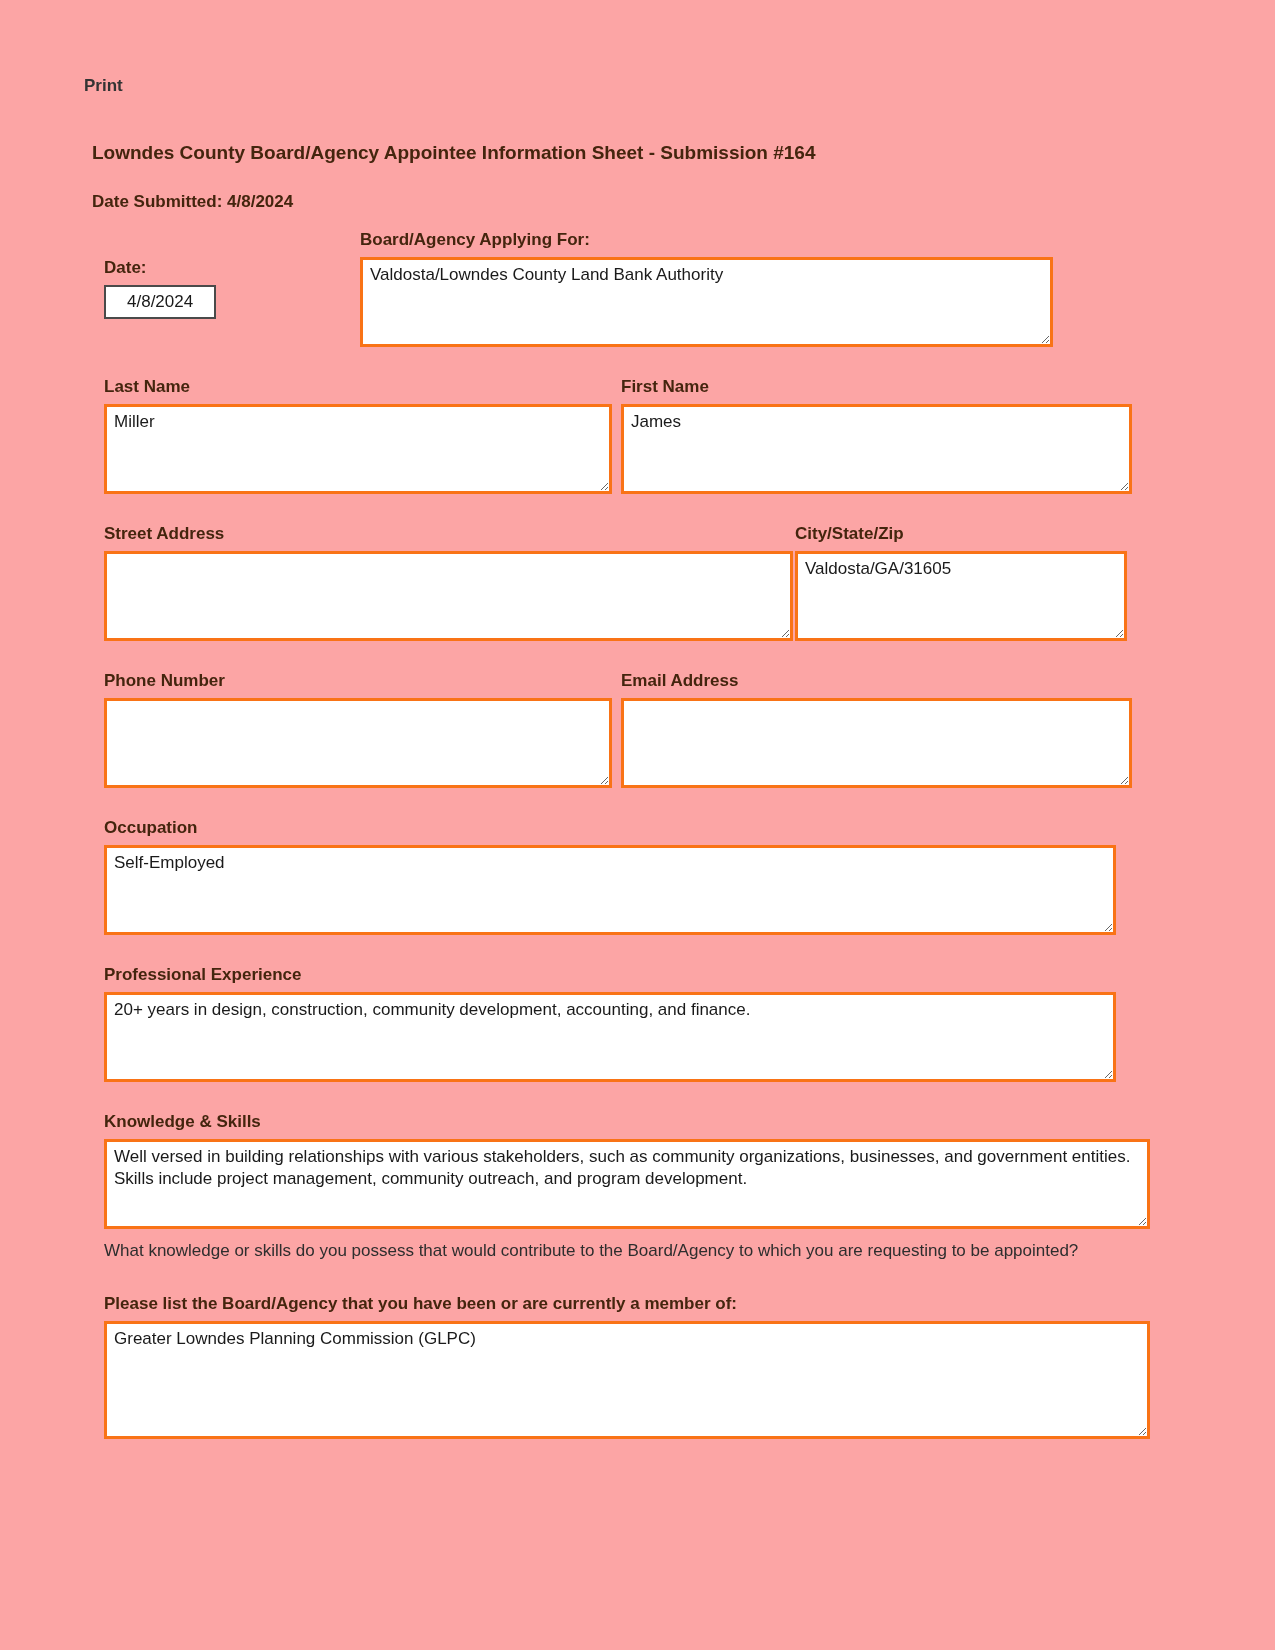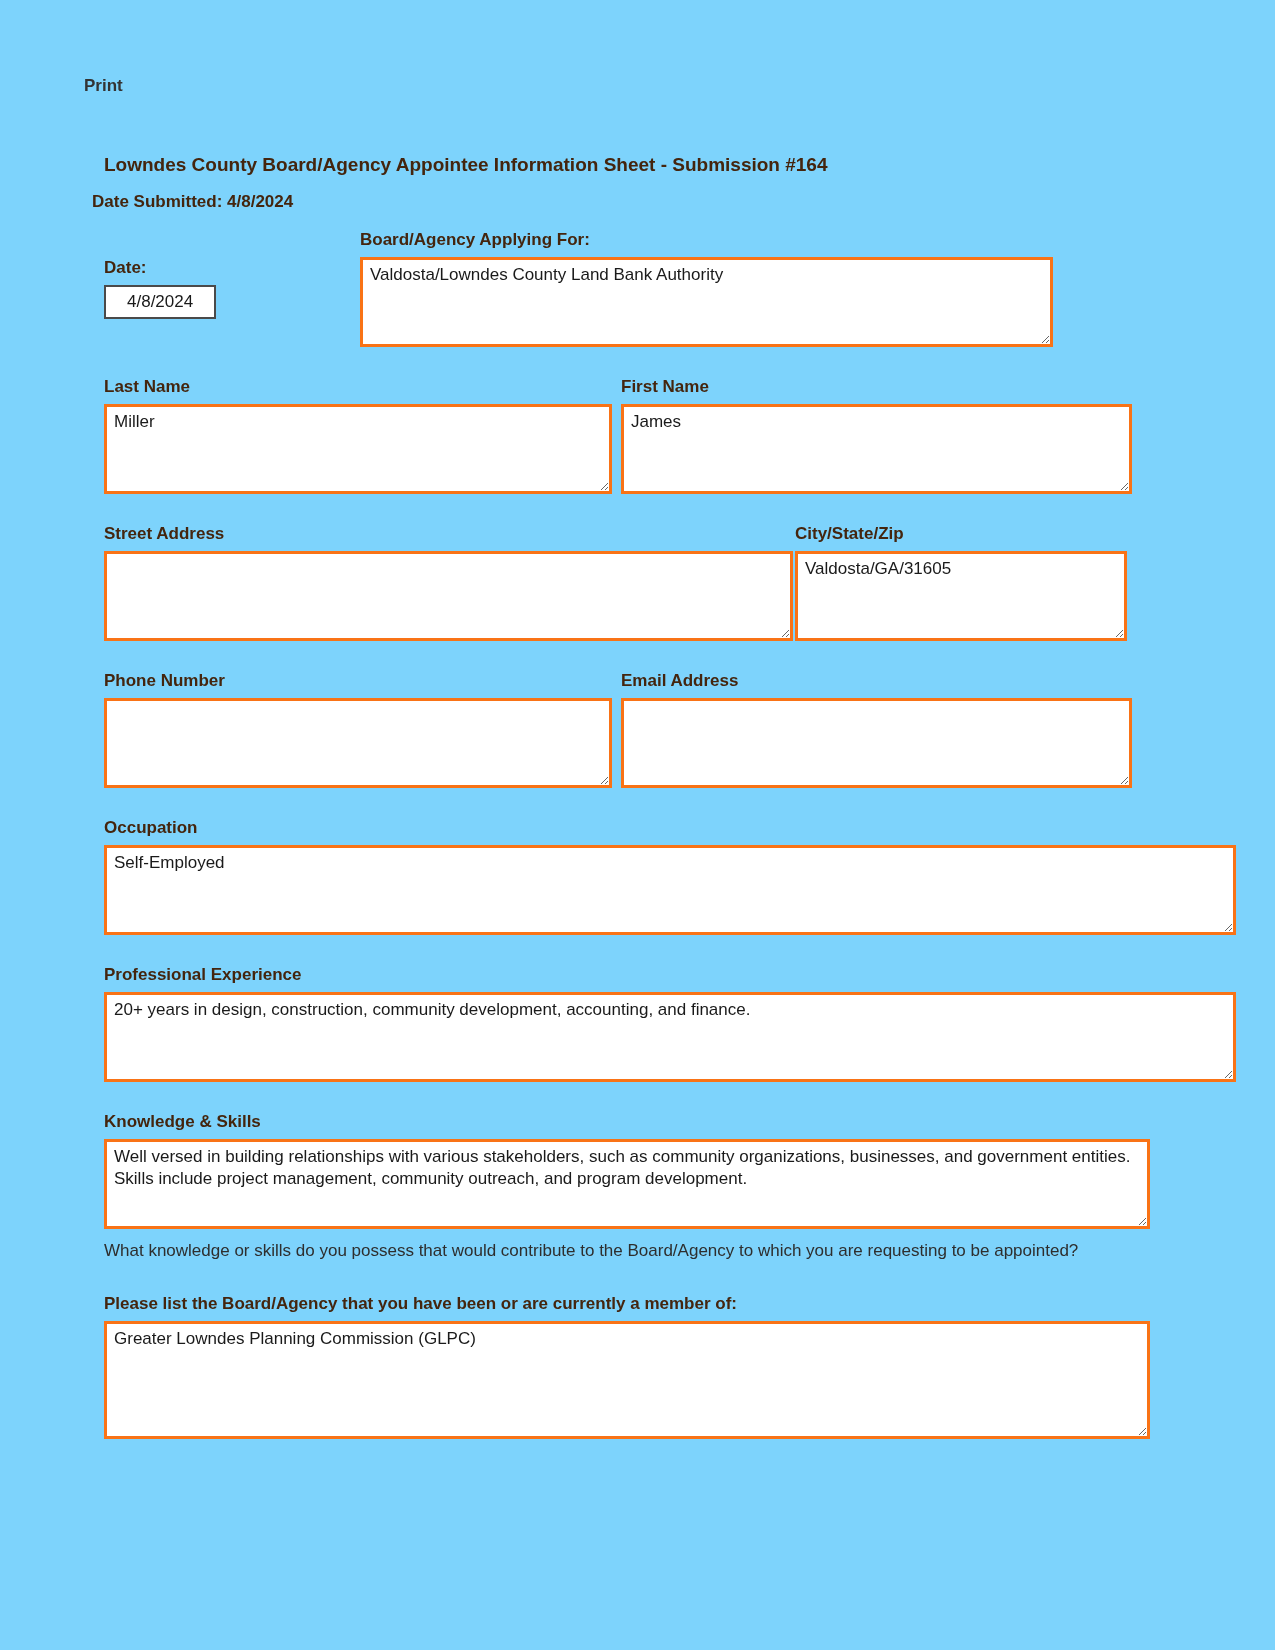--- a/index.html
+++ b/index.html
@@ -4,34 +4,34 @@
 <style>
   * { box-sizing: border-box; }
   html, body { margin: 0; padding: 0; background: #ffffff; }
   body {
     font-family: "Liberation Sans", sans-serif;
     color: #1a1a1a;
   }
   .page {
     width: 1275px;
     min-height: 1650px;
-    background: #7dd3fc;
+    background: #fca5a5;
     padding: 72px 115px 60px 104px;
     position: relative;
   }
   .print-link {
     position: absolute;
     left: 84px;
     top: 76px;
     font-size: 17px;
     font-weight: bold;
     color: #333333;
   }
   .title {
-    margin: 12px;
+    margin: 0;
     position: absolute;
     left: 92px;
     top: 142px;
     font-size: 19px;
     font-weight: bold;
     color: #44250e;
   }
   .date-submitted {
     position: absolute;
     left: 92px;
@@ -65,21 +65,21 @@
     border: 3px solid #f97316;
     background: #ffffff;
     font-family: "Liberation Sans", sans-serif;
     font-size: 17px;
     color: #1a1a1a;
     padding: 4px 7px;
     resize: both;
     overflow: auto;
     line-height: 1.32;
   }
-  .ta-wide   { width: 1132px; }
+  .ta-wide   { width: 1012px; }
   .ta-wide2  { width: 1046px; }
   .ta-last   { height: 118px; }
   .date-input {
     display: block;
     width: 112px;
     height: 34px;
     border: 2px solid #4a4a4a;
     background: #ffffff;
     font-family: "Liberation Sans", sans-serif;
     font-size: 17px;

